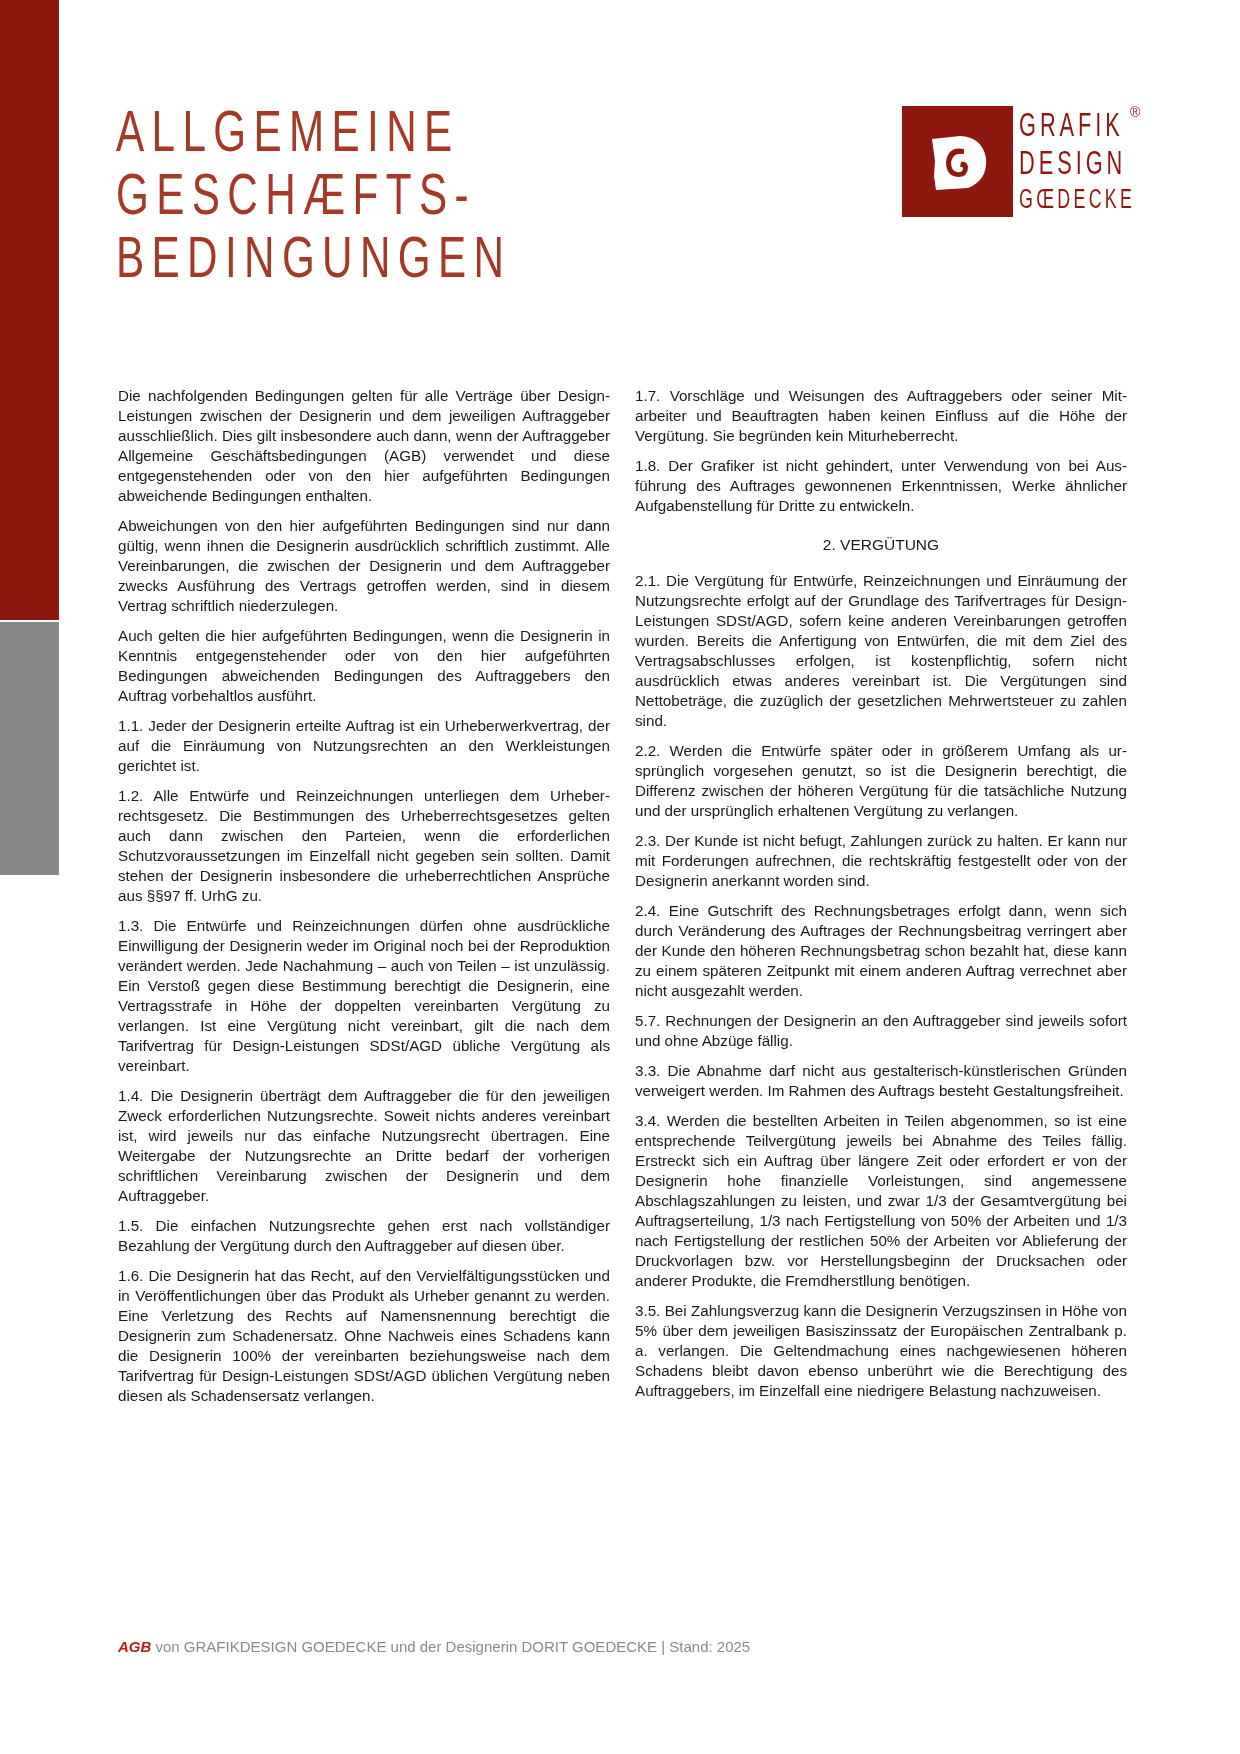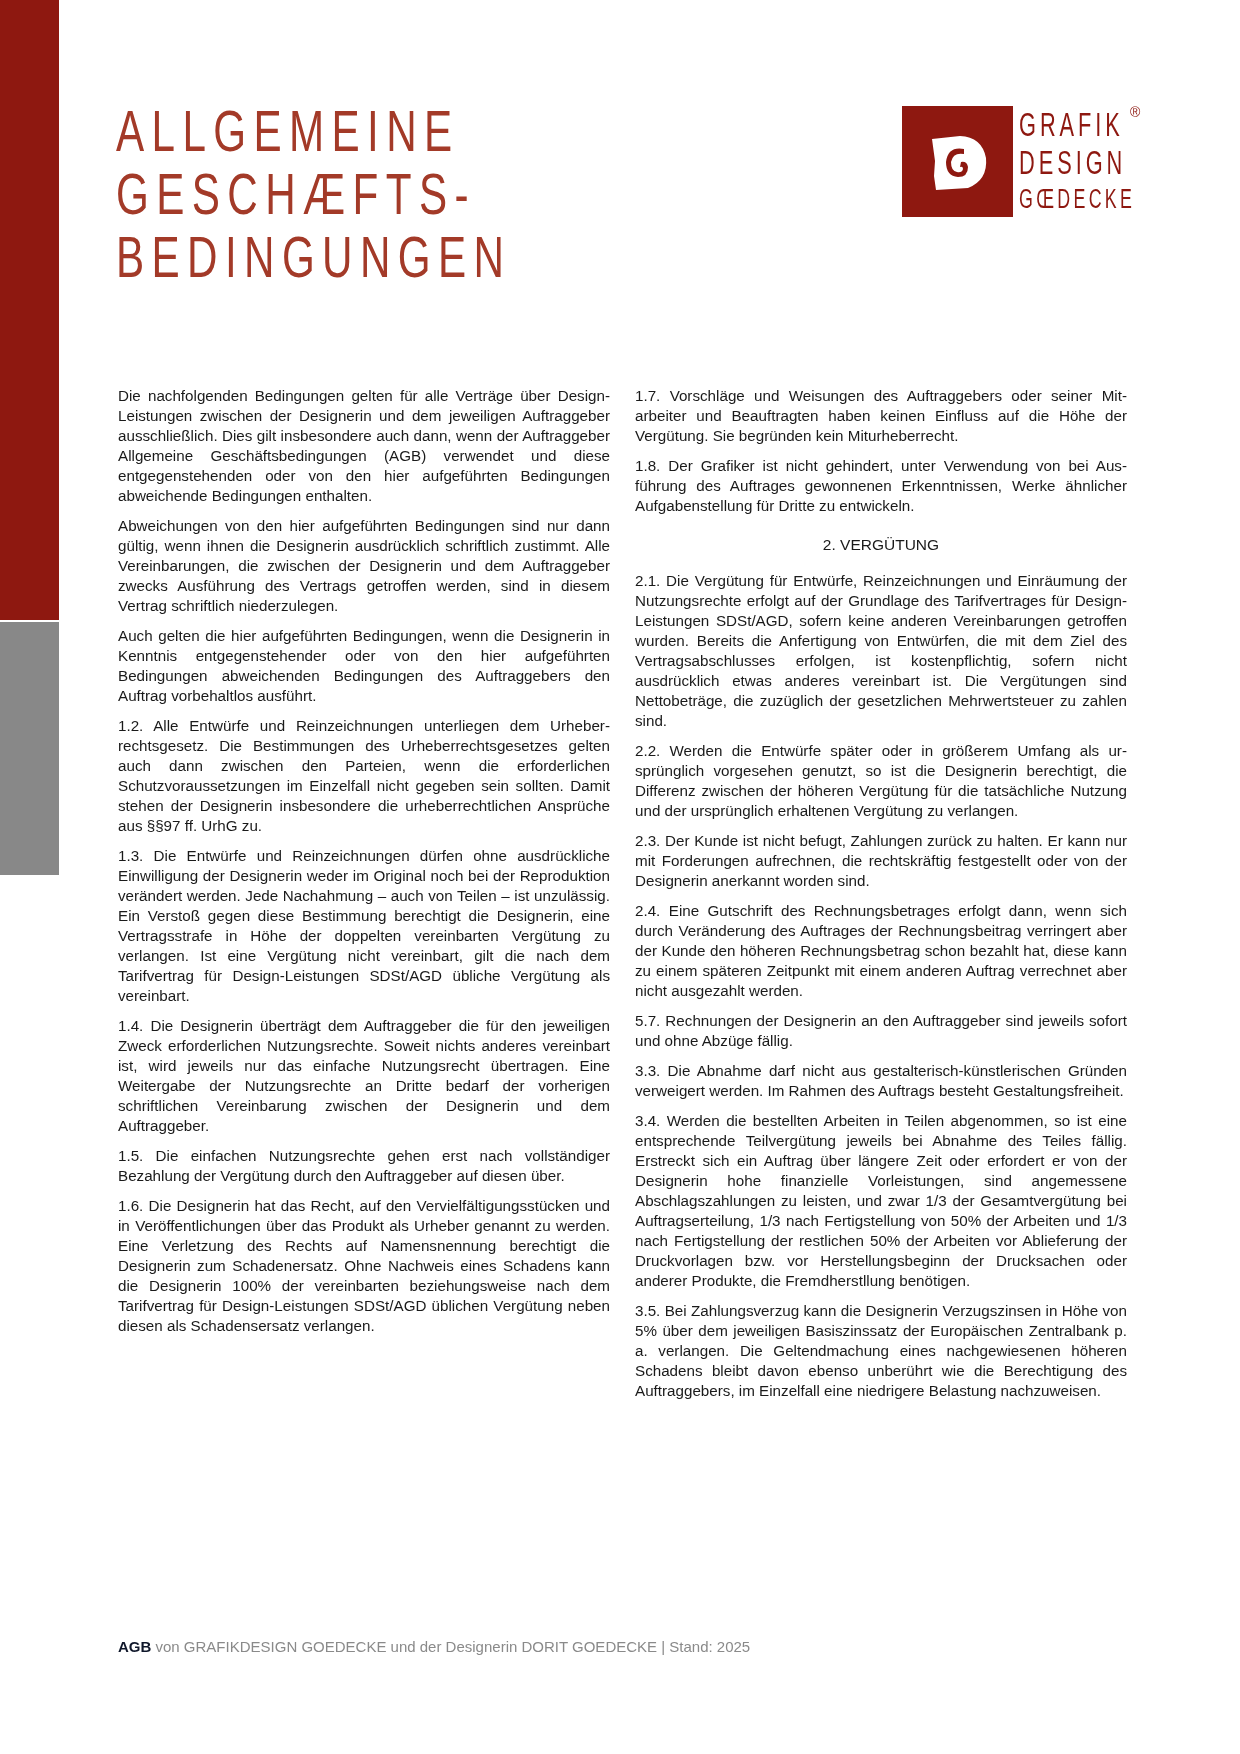--- a/index.html
+++ b/index.html
@@ -25,21 +25,21 @@
   .logo-reg { position: absolute; left: 1130px; top: 104px; font-size: 14px; color: #8E1810; }
 
   .col { position: absolute; top: 386px; width: 492px; font-size: 15.2px; line-height: 20px;
          text-align: justify; hyphens: manual; }
   .col-left { left: 118px; }
   .col-right { left: 635px; }
   .col p { margin: 0 0 10px 0; }
   .col h2 { margin: 19px 0 16px 0; font-size: 15.5px; font-weight: 400; text-align: center; line-height: 20px; }
 
   .footer { position: absolute; left: 118px; top: 1638px; font-size: 15px; color: #8a8a8a; white-space: nowrap; }
-  .footer b { font-weight: 700; color: #0f172a; }
+  .footer b { font-weight: 700; color: #b91c1c; font-style: italic; }
 </style>
 </head>
 <body>
 
 <div class="bar-red"></div>
 <div class="bar-grey"></div>
 
 <h1 class="title">
   <span>ALLGEMEINE</span>
   <span>GESCHÆFTS-</span>
@@ -58,20 +58,21 @@
     <span>DESIGN</span>
     <span class="l3">GŒDECKE</span>
   </div>
 </div>
 <span class="logo-reg">®</span>
 
 <div class="col col-left">
   <p>Die nachfolgenden Bedingungen gelten für alle Verträge über De­sign-Leistungen zwischen der Designerin und dem jeweiligen Auf­traggeber ausschließlich. Dies gilt insbesondere auch dann, wenn der Auftraggeber Allgemeine Geschäftsbedingungen (AGB) ver­wendet und diese entgegenstehenden oder von den hier aufge­führten Bedingungen abweichende Bedingungen enthalten.</p>
   <p>Abweichungen von den hier aufgeführten Bedingungen sind nur dann gültig, wenn ihnen die Designerin ausdrücklich schriftlich zu­stimmt. Alle Vereinbarungen, die zwischen der Designerin und dem Auftraggeber zwecks Ausführung des Vertrags getroffen werden, sind in diesem Vertrag schriftlich niederzulegen.</p>
   <p>Auch gelten die hier aufgeführten Bedingungen, wenn die Designe­rin in Kenntnis entgegenstehender oder von den hier aufgeführten Bedingungen abweichenden Bedingungen des Auftraggebers den Auftrag vorbehaltlos ausführt.</p>
+  <p>1.1. Jeder der Designerin erteilte Auftrag ist ein Urheberwerkver­trag, der auf die Einräumung von Nutzungsrechten an den Werk­leistungen gerichtet ist.</p>
   <p>1.2. Alle Entwürfe und Reinzeichnungen unterliegen dem Urheber­rechtsgesetz. Die Bestimmungen des Urheberrechtsgesetzes gel­ten auch dann zwischen den Parteien, wenn die erforderlichen Schutzvoraussetzungen im Einzelfall nicht gegeben sein sollten. Damit stehen der Designerin insbesondere die urheberrechtlichen Ansprüche aus §§97 ff. UrhG zu.</p>
   <p>1.3. Die Entwürfe und Reinzeichnungen dürfen ohne ausdrückliche Einwilligung der Designerin weder im Original noch bei der Repro­duktion verändert werden. Jede Nachahmung – auch von Teilen – ist unzulässig. Ein Verstoß gegen diese Bestimmung berechtigt die Designerin, eine Vertragsstrafe in Höhe der doppelten vereinbarten Vergütung zu verlangen. Ist eine Vergütung nicht vereinbart, gilt die nach dem Tarifvertrag für Design-Leistungen SDSt/AGD übliche Vergütung als vereinbart.</p>
   <p>1.4. Die Designerin überträgt dem Auftraggeber die für den jeweili­gen Zweck erforderlichen Nutzungsrechte. Soweit nichts anderes vereinbart ist, wird jeweils nur das einfache Nutzungsrecht über­tragen. Eine Weitergabe der Nutzungsrechte an Dritte bedarf der vorherigen schriftlichen Vereinbarung zwischen der Designerin und dem Auftraggeber.</p>
   <p>1.5. Die einfachen Nutzungsrechte gehen erst nach vollständiger Bezahlung der Vergütung durch den Auftraggeber auf diesen über.</p>
   <p>1.6. Die Designerin hat das Recht, auf den Vervielfältigungsstücken und in Veröffentlichungen über das Produkt als Urheber genannt zu werden. Eine Verletzung des Rechts auf Namensnennung berech­tigt die Designerin zum Schadenersatz. Ohne Nachweis eines Schadens kann die Designerin 100% der vereinbarten beziehungs­weise nach dem Tarifvertrag für Design-Leistungen SDSt/AGD üb­lichen Vergütung neben diesen als Schadensersatz verlangen.</p>
 </div>
 
 <div class="col col-right">
   <p>1.7. Vorschläge und Weisungen des Auftraggebers oder seiner Mit­arbeiter und Beauftragten haben keinen Einfluss auf die Höhe der Vergütung. Sie begründen kein Miturheberrecht.</p>
   <p>1.8. Der Grafiker ist nicht gehindert, unter Verwendung von bei Aus­führung des Auftrages gewonnenen Erkenntnissen, Werke ähnli­cher Aufgabenstellung für Dritte zu entwickeln.</p>

